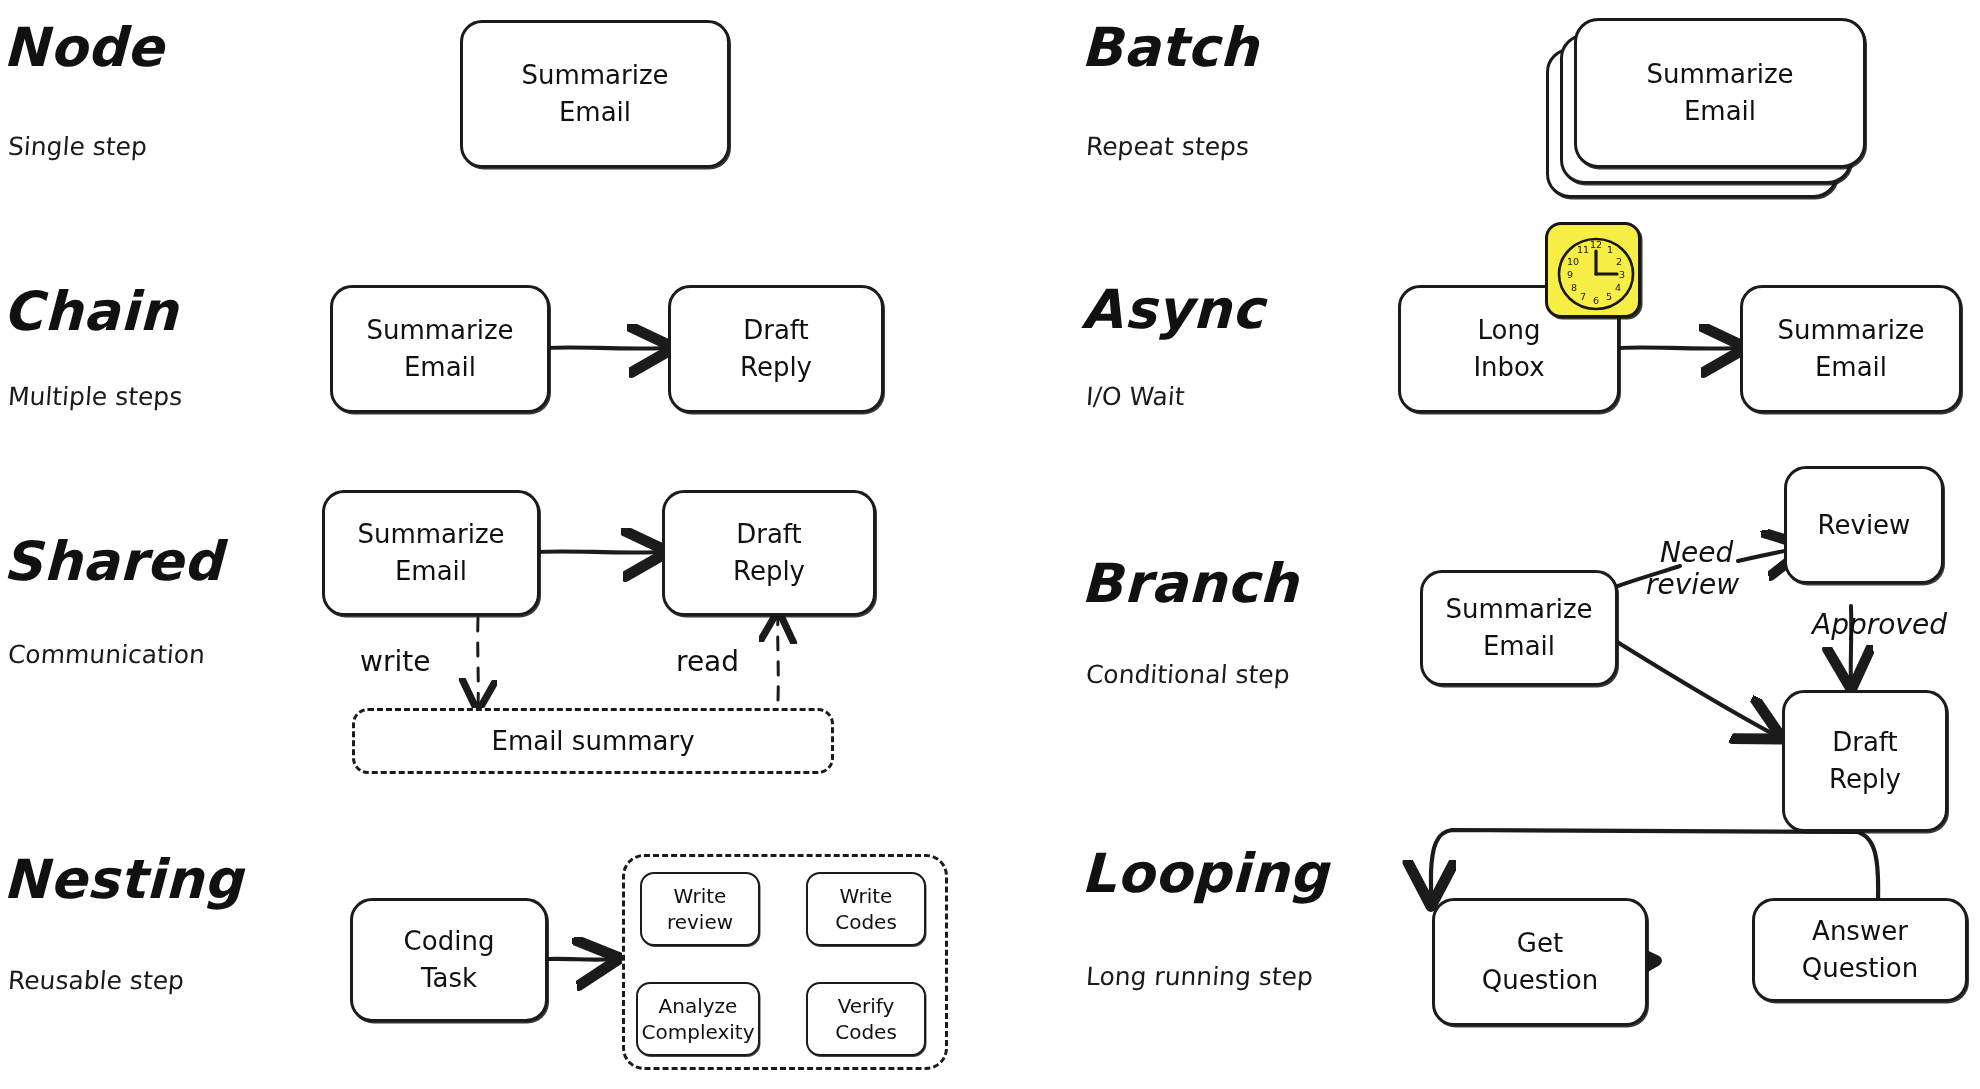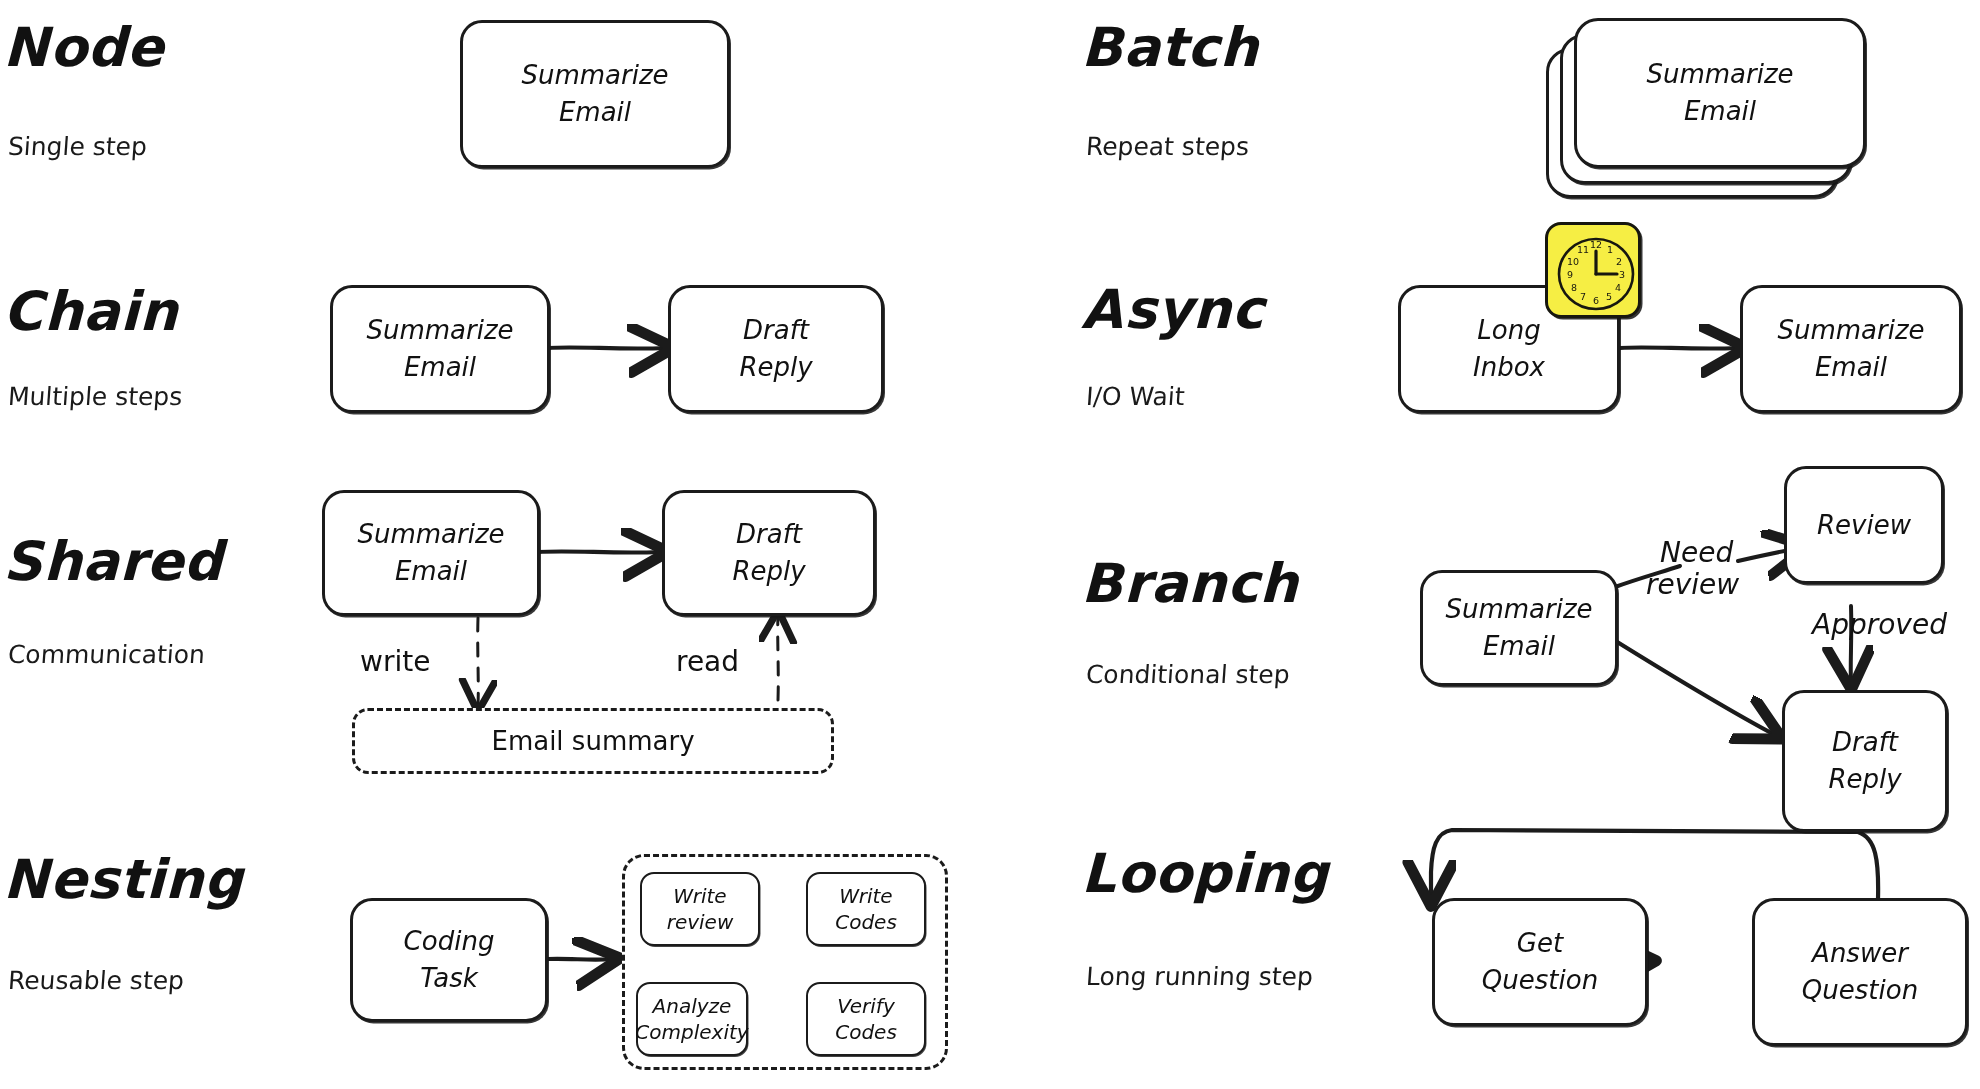--- a/index.html
+++ b/index.html
@@ -33,21 +33,21 @@
     background:#fff;
     display:flex;align-items:center;justify-content:center;
     text-align:center;
     font-family:"DejaVu Sans","Liberation Sans",sans-serif;
     font-size:26px;line-height:1.42;
     color:#111;
     border-radius:22px;
     box-shadow:1.5px 2px 0 -0.5px rgba(20,20,20,.85);
   }
   .node.small{font-size:20px;line-height:1.32;border-width:2px;border-radius:14px;box-shadow:1px 1.5px 0 -0.5px rgba(20,20,20,.8);}
-  .node .lbl{display:block;padding:0 6px;font-style:italic;}
+  .node .lbl{display:block;padding:0 6px;}
 
   
   .store{
     position:absolute;box-sizing:border-box;
     border:3px dashed #1b1b1b;border-radius:16px;background:#fff;
     display:flex;align-items:center;justify-content:center;
     font-family:"DejaVu Sans","Liberation Sans",sans-serif;
     font-size:26px;color:#111;
   }
   .flowgroup{
@@ -265,36 +265,36 @@
       <span>Write</span><br>
       <span>Codes</span>
     </span>
   </div>
   <div class="node small" style="left:806px;top:982px;width:120px;height:74px;">
     <span class="lbl">
       <span>Verify</span><br>
       <span>Codes</span>
     </span>
   </div>
-  <div class="node small" style="left:636px;top:982px;width:112px;height:74px;">
+  <div class="node small" style="left:636px;top:982px;width:124px;height:74px;">
     <span class="lbl">
       <span>Analyze</span><br>
       <span>Complexity</span>
     </span>
   </div>
 
   <div class="sec-title" style="left:1086px;top:842px;">Looping</div>
   <div class="sec-sub" style="left:1086px;top:962px;">Long running step</div>
 
   <div class="node" style="left:1432px;top:898px;width:216px;height:128px;">
     <span class="lbl">
       <span>Get</span><br>
       <span>Question</span>
     </span>
   </div>
-  <div class="node" style="left:1752px;top:898px;width:216px;height:148px;">
+  <div class="node" style="left:1752px;top:898px;width:216px;height:104px;">
     <span class="lbl">
       <span>Answer</span><br>
       <span>Question</span>
     </span>
   </div>
 
 </div>
 
 </body></html>

